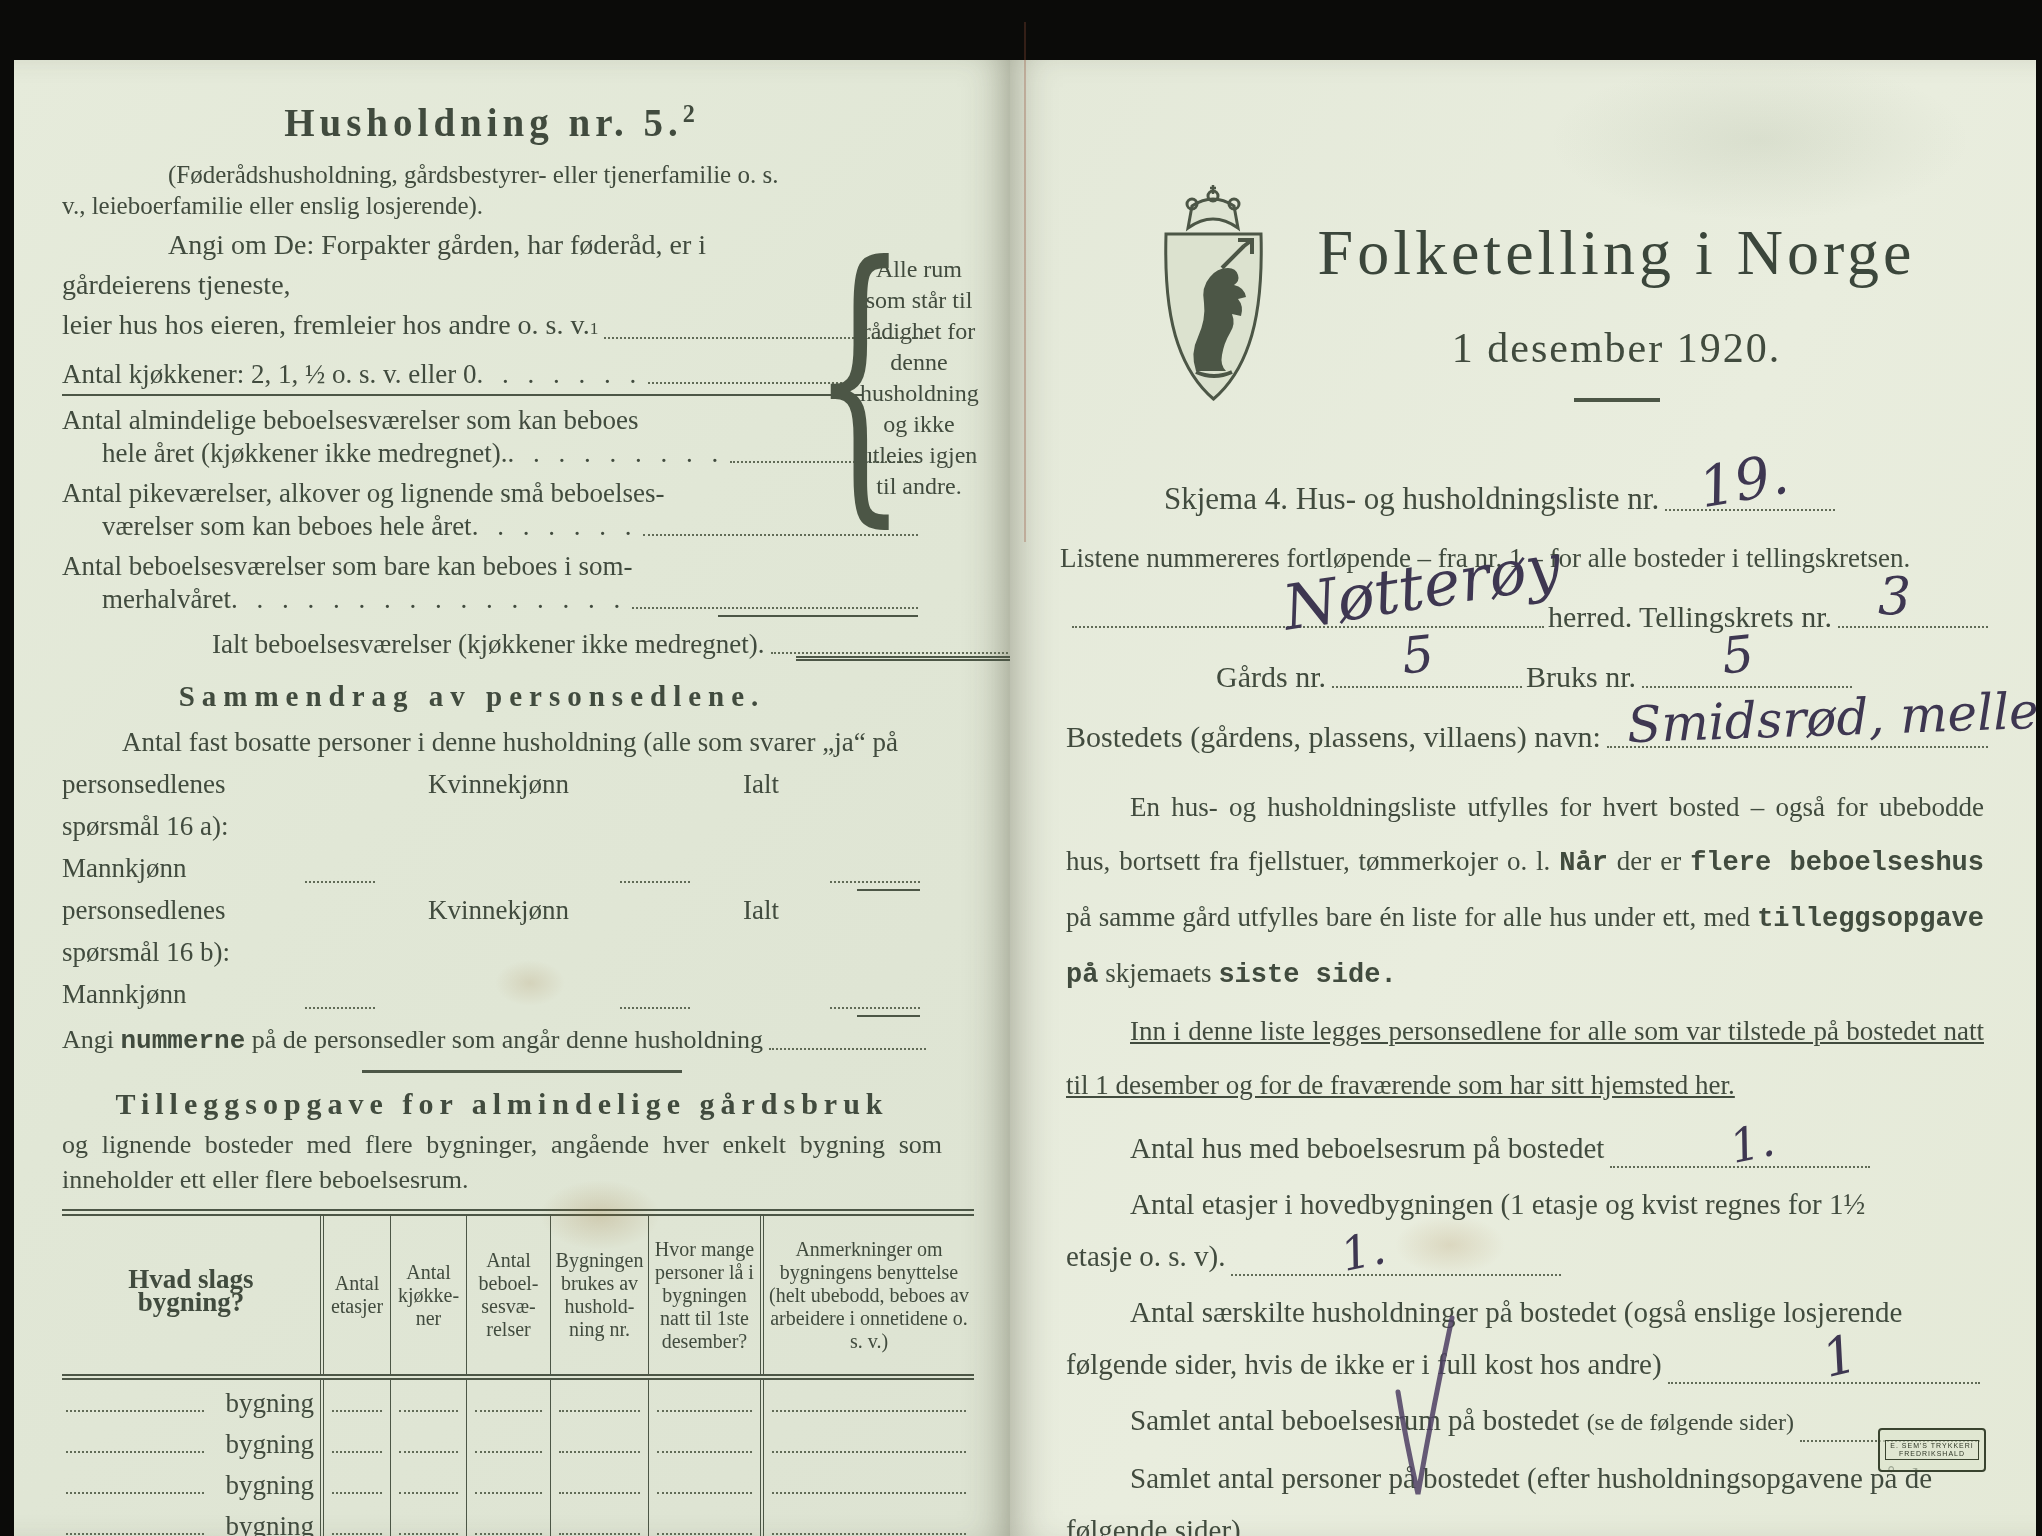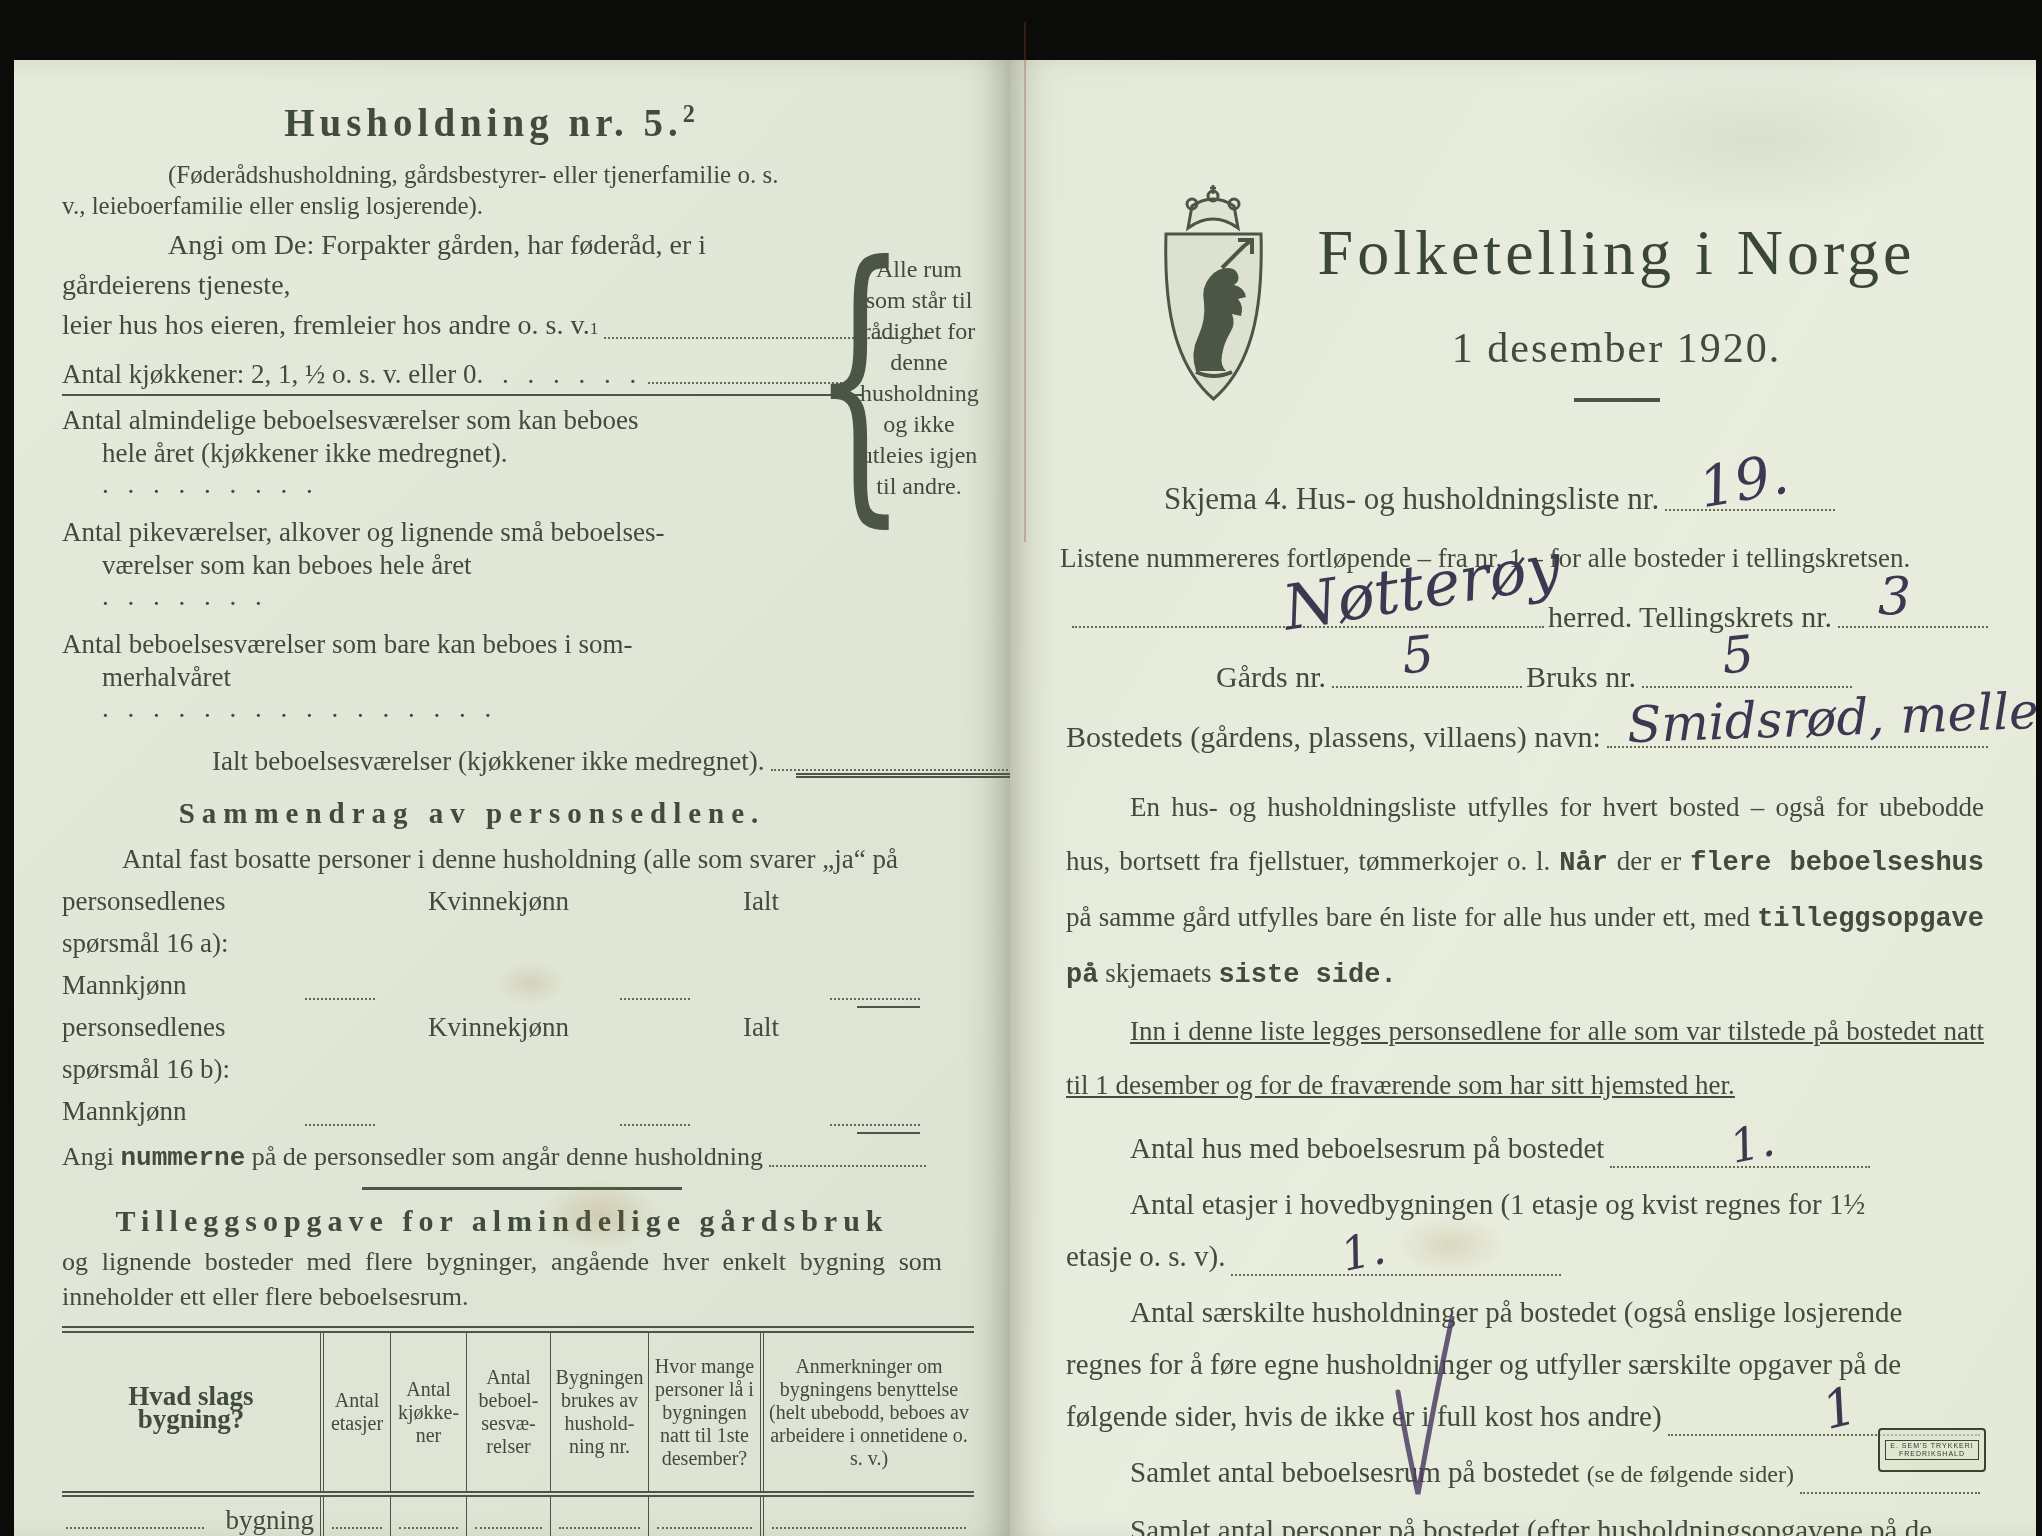--- a/index.html
+++ b/index.html
@@ -31,21 +31,21 @@
         color:#3e3751;white-space:nowrap;line-height:1;}
   
   .lp-title{text-align:center;font-size:39px;font-weight:bold;letter-spacing:5px;margin:22px 0 14px 150px;width:560px;}
   .lp-intro{font-size:25px;line-height:31px;text-indent:106px;width:740px;margin:0;}
   .lp-angi1{font-size:28px;line-height:40px;text-indent:106px;margin:4px 0 0 0;width:760px;}
   .lp-angi2{font-size:28px;line-height:40px;width:868px;}
   .rooms{position:relative;width:100%;margin-top:14px;font-size:27px;}
   .rooms .row{width:820px;}
   .r1{border-bottom:2px solid #4c5646;padding-bottom:4px;width:800px!important;}
   .rw2{margin-top:6px;}
-  .ind{padding-left:40px;flex-direction:column;}
+  .ind{padding-left:40px;}
   .ind2{padding-left:150px;}
   .dots{letter-spacing:6px;white-space:nowrap;}
   .under-short:after{content:"";position:absolute;left:30%;right:0;bottom:-10px;border-bottom:2px solid #4c5646;}
   .under-dbl:after{content:"";position:absolute;left:10%;right:0;bottom:-9px;border-bottom:5px double #4c5646;}
   .brace-zone{position:absolute;right:-8px;top:-146px;width:166px;height:330px;display:flex;align-items:center;}
   .brace{font-family:"DejaVu Serif",serif;font-size:300px;line-height:300px;color:#4c5646;
          transform:scaleX(.5);transform-origin:left center;width:60px;}
   .brace-note{font-size:24px;line-height:31px;text-align:center;width:118px;margin-left:-12px;}
   .lp-h2{text-align:center;font-size:29px;font-weight:bold;letter-spacing:7px;margin:20px 0 8px 0;width:820px;}
   .sum-p{font-size:27px;line-height:42px;margin:0;}
@@ -413,21 +413,20 @@
       <div class="q" style="padding-left:64px;width:854px;margin-top:4px">Antal etasjer i hovedbygningen (1 etasje og kvist regnes for 1½</div>
       <div class="line q" style="margin-top:0">
         <span>etasje o. s. v).</span>
         <span class="fill" style="max-width:330px">
           <span class="hand h-q2">1.</span>
         </span>
         <span style="flex:1"></span>
       </div>
 
       <div class="q" style="padding-left:64px;width:854px;margin-top:4px">Antal særskilte husholdninger på bostedet (også enslige losjerende</div>
-      <div class="q" style="margin-top:0">regnes for å føre egne husholdninger og utfyller særskilte opgaver på de</div>
       <div class="line q" style="margin-top:0">
         <span>følgende sider, hvis de ikke er i full kost hos andre)</span>
         <span class="fill">
           <span class="hand h-q3">1</span>
         </span>
       </div>
 
       <div class="line q" style="padding-left:64px;width:854px;margin-top:4px">
         <span>Samlet antal beboelsesrum på bostedet</span>&nbsp;
         <span class="qsm">(se de følgende sider)</span>

